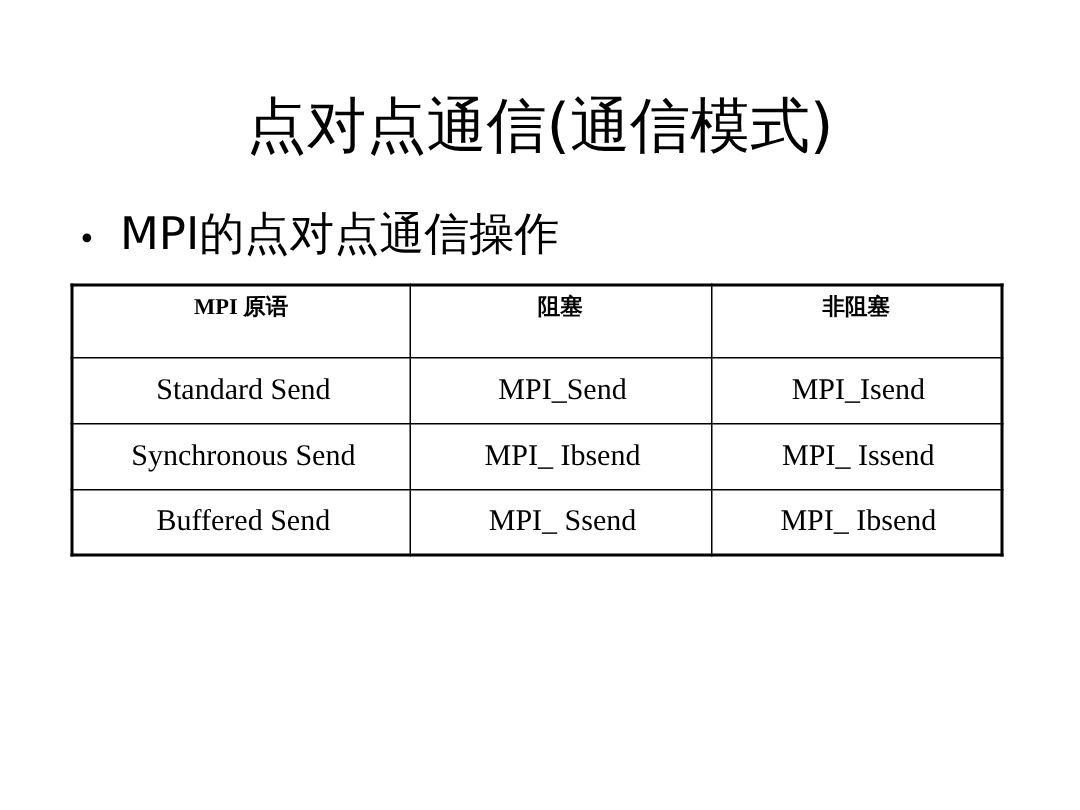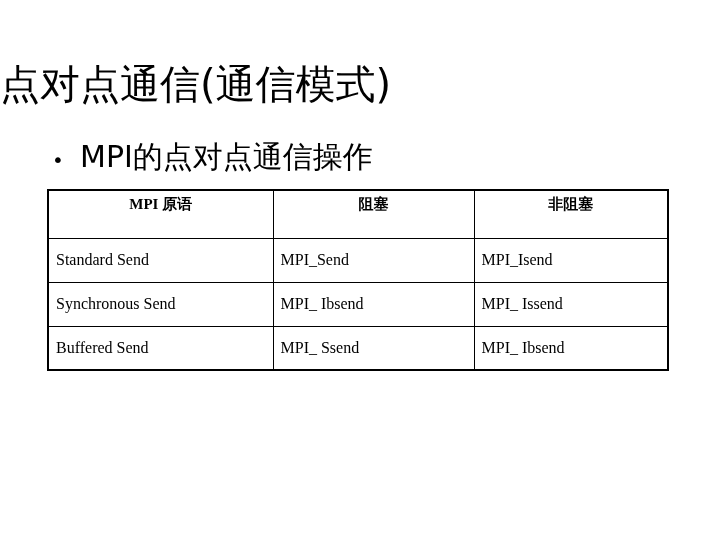--- a/index.html
+++ b/index.html
@@ -16,20 +16,21 @@
     color: #000000;
     -webkit-font-smoothing: none;
   }
 
   
   .slide-title {
     position: absolute;
     left: 0;
     top: 58px;
     width: 720px;
+    text-align: center;
     font-family: "DejaVu Sans", "Liberation Sans", sans-serif;
     font-size: 40px;
     line-height: 52px;
     font-weight: 400;
     letter-spacing: 0px;
     white-space: nowrap;
   }
 
   
   .bullet-row {
@@ -84,22 +85,22 @@
     font-size: 15px;
     font-family: "Liberation Serif", "DejaVu Serif", serif;
     vertical-align: top;
     padding-top: 4px;
     box-sizing: border-box;
     white-space: nowrap;
   }
 
   table.mpi-table tbody td {
     height: 44px;
-    text-align: left;
-    font-size: 16px;
+    text-align: center;
+    font-size: 20px;
     font-weight: 400;
     font-family: "Liberation Serif", "DejaVu Serif", serif;
     padding-left: 7px;
     padding-right: 4px;
     box-sizing: border-box;
     white-space: pre;
   }
 </style>
 </head>
 <body>

